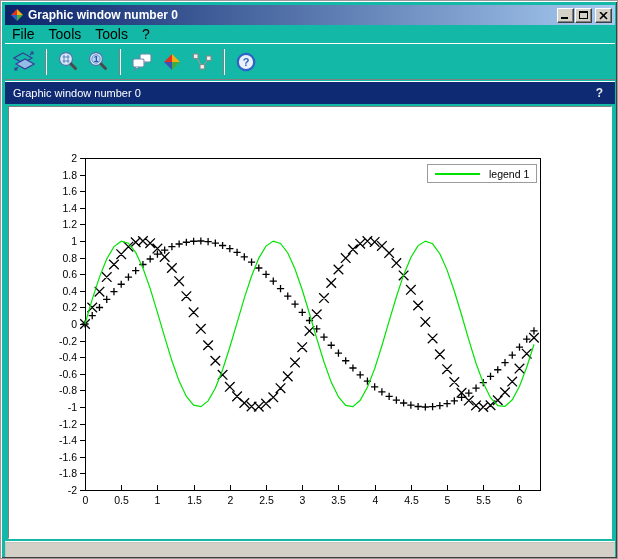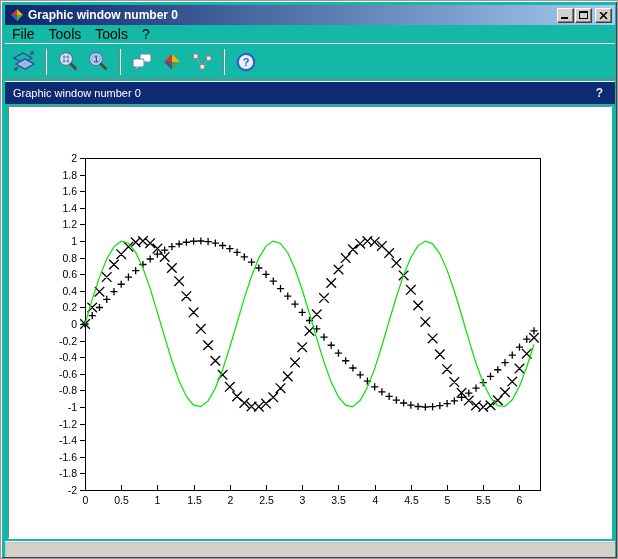--- a/index.html
+++ b/index.html
@@ -207,17 +207,21 @@
         <line x1="76" y1="350.5" x2="71" y2="350.5" stroke="#000" shape-rendering="crispEdges"></line>
         <text x="68" y="354" text-anchor="end" font-size="10.5" fill="#000">-1.6</text>
         <line x1="76" y1="366.5" x2="71" y2="366.5" stroke="#000" shape-rendering="crispEdges"></line>
         <text x="68" y="370" text-anchor="end" font-size="10.5" fill="#000">-1.8</text>
         <line x1="76" y1="383.5" x2="71" y2="383.5" stroke="#000" shape-rendering="crispEdges"></line>
         <text x="68" y="387" text-anchor="end" font-size="10.5" fill="#000">-2</text>
         <path d="M72.4 217H79.6M76 213.4V220.6M79.64153297682711 208.7H86.8415329768271M83.2415329768271 205.1V212.29999999999998M86.8830659536542 200.483H94.08306595365418M90.48306595365419 196.883V204.083M94.12459893048128 192.43200000000002H101.32459893048127M97.72459893048128 188.83200000000002V196.032M101.36613190730839 184.713H108.56613190730837M104.96613190730838 181.113V188.313M108.60766488413549 177.243H115.80766488413548M112.20766488413548 173.643V180.843M115.84919786096256 170.10500000000002H123.04919786096255M119.44919786096256 166.50500000000002V173.705M123.09073083778966 163.548H130.29073083778965M126.69073083778966 159.948V167.148M130.33226381461677 157.489H137.53226381461675M133.93226381461676 153.889V161.089M137.57379679144387 152.011H144.77379679144386M141.17379679144386 148.411V155.611M144.81532976827097 147.19699999999997H152.01532976827096M148.41532976827096 143.59699999999998V150.79699999999997M152.05686274509807 143.047H159.25686274509806M155.65686274509807 139.447V146.647M159.29839572192512 139.644H166.4983957219251M162.8983957219251 136.044V143.244M166.53992869875225 136.988H173.73992869875224M170.13992869875224 133.388V140.588M173.78146167557932 135.245H180.9814616755793M177.38146167557932 131.645V138.845M181.02299465240642 134.24900000000002H188.2229946524064M184.62299465240642 130.64900000000003V137.84900000000002M188.26452762923353 134H195.46452762923352M191.86452762923352 130.4V137.6M195.50606060606063 134.664H202.70606060606062M199.10606060606062 131.064V138.26399999999998M202.74759358288773 136.158H209.94759358288772M206.34759358288773 132.558V139.75799999999998M209.9891265597148 138.48200000000003H217.1891265597148M213.5891265597148 134.88200000000003V142.08200000000002M217.2306595365419 141.55300000000003H224.4306595365419M220.8306595365419 137.95300000000003V145.15300000000002M224.47219251336898 145.371H231.67219251336897M228.07219251336898 141.77100000000002V148.971M231.7137254901961 149.936H238.9137254901961M235.3137254901961 146.336V153.536M238.95525846702316 155.082H246.15525846702315M242.55525846702315 151.482V158.682M246.19679144385026 160.97500000000002H253.39679144385025M249.79679144385025 157.37500000000003V164.57500000000002M253.43832442067733 167.283H260.63832442067735M257.0383244206773 163.683V170.88299999999998M260.67985739750446 174.172H267.8798573975045M264.2798573975045 170.572V177.772M267.9213903743315 181.559H275.12139037433155M271.52139037433153 177.959V185.159M275.1629233511586 189.195H282.36292335115866M278.76292335115863 185.595V192.795M282.4044563279857 197.163H289.60445632798576M286.00445632798574 193.56300000000002V200.763M289.6459893048128 205.297H296.84598930481286M293.24598930481284 201.697V208.897M296.8875222816399 213.514H304.08752228163996M300.48752228163994 209.91400000000002V217.114M304.129055258467 221.814H311.32905525846706M307.72905525846704 218.214V225.414M311.3705882352941 230.114H318.57058823529417M314.97058823529414 226.514V233.714M318.6121212121212 238.248H325.81212121212127M322.21212121212125 234.648V241.84799999999998M325.85365418894827 246.133H333.0536541889483M329.4536541889483 242.53300000000002V249.733M333.0951871657754 253.769H340.2951871657755M336.69518716577545 250.169V257.369M340.3367201426025 260.99H347.5367201426025M343.9367201426025 257.39V264.59000000000003M347.5782531194296 267.796H354.7782531194296M351.1782531194296 264.19599999999997V271.396M354.8197860962567 274.104H362.0197860962567M358.4197860962567 270.50399999999996V277.704M362.0613190730838 279.831H369.2613190730838M365.6613190730838 276.231V283.43100000000004M369.3028520499108 284.894H376.50285204991087M372.90285204991085 281.294V288.494M376.5443850267379 289.376H383.744385026738M380.14438502673795 285.77599999999995V292.976M383.78591800356503 293.028H390.9859180035651M387.38591800356505 289.428V296.62800000000004M391.0274509803922 296.01599999999996H398.22745098039223M394.6274509803922 292.41599999999994V299.616M398.26898395721923 298.174H405.4689839572193M401.86898395721926 294.57399999999996V301.774M405.5105169340463 299.502H412.7105169340463M409.1105169340463 295.902V303.10200000000003M412.75204991087344 300H419.9520499108735M416.35204991087346 296.4V303.6M419.9935828877005 299.668H427.19358288770053M423.5935828877005 296.068V303.26800000000003M427.23511586452764 298.589H434.4351158645277M430.83511586452767 294.989V302.189M434.4766488413547 296.597H441.67664884135473M438.0766488413547 292.99699999999996V300.197M441.7181818181818 293.858H448.91818181818184M445.3181818181818 290.258V297.458M448.95971479500895 290.289H456.159714795009M452.559714795009 286.68899999999996V293.889M456.20124777183594 286.056H463.401247771836M459.80124777183596 282.45599999999996V289.656M463.4427807486631 281.159H470.64278074866314M467.0427807486631 277.55899999999997V284.759M470.6843137254902 275.598H477.88431372549024M474.2843137254902 271.998V279.19800000000004M477.92584670231724 269.373H485.1258467023173M481.52584670231727 265.77299999999997V272.973M485.1673796791444 262.733H492.36737967914445M488.7673796791444 259.133V266.333M492.40891265597145 255.59500000000003H499.6089126559715M496.00891265597147 251.99500000000003V259.19500000000005M499.6504456327986 248.042H506.85044563279865M503.25044563279863 244.442V251.642M506.89197860962565 240.15699999999998H514.0919786096257M510.4919786096257 236.557V243.75699999999998M514.1335115864528 232.106H521.3335115864528M517.7335115864528 228.506V235.706M521.3750445632799 223.889H528.5750445632799M524.9750445632799 220.28900000000002V227.489" stroke="#000000" fill="none" stroke-width="1.3"></path>
         <path d="M71.2 212.2L80.8 221.8M80.8 212.2L71.2 221.8M78.4415329768271 195.683L88.0415329768271 205.28300000000002M88.0415329768271 195.683L78.4415329768271 205.28300000000002M85.6830659536542 179.91299999999998L95.28306595365419 189.513M95.28306595365419 179.91299999999998L85.6830659536542 189.513M92.92459893048128 165.305L102.52459893048128 174.90500000000003M102.52459893048128 165.305L92.92459893048128 174.90500000000003M100.16613190730838 152.689L109.76613190730838 162.28900000000002M109.76613190730838 152.689L100.16613190730838 162.28900000000002M107.40766488413549 142.39699999999996L117.00766488413548 151.99699999999999M117.00766488413548 142.39699999999996L107.40766488413549 151.99699999999999M114.64919786096256 134.844L124.24919786096255 144.44400000000002M124.24919786096255 134.844L114.64919786096256 144.44400000000002M121.89073083778966 130.445L131.49073083778967 140.04500000000002M131.49073083778967 130.445L121.89073083778966 140.04500000000002M129.13226381461675 129.2L138.73226381461677 138.8M138.73226381461677 129.2L129.13226381461675 138.8M136.37379679144385 131.35799999999998L145.97379679144387 140.958M145.97379679144387 131.35799999999998L136.37379679144385 140.958M143.61532976827095 136.75300000000001L153.21532976827098 146.35300000000004M153.21532976827098 136.75300000000001L143.61532976827095 146.35300000000004M150.85686274509806 145.136L160.45686274509808 154.73600000000002M160.45686274509808 145.136L150.85686274509806 154.73600000000002M158.0983957219251 156.175L167.69839572192512 165.77500000000003M167.69839572192512 156.175L158.0983957219251 165.77500000000003M165.33992869875223 169.37199999999999L174.93992869875225 178.972M174.93992869875225 169.37199999999999L165.33992869875223 178.972M172.5814616755793 184.39499999999998L182.18146167557933 193.995M182.18146167557933 184.39499999999998L172.5814616755793 193.995M179.8229946524064 200.49699999999999L189.42299465240643 210.097M189.42299465240643 200.49699999999999L179.8229946524064 210.097M187.0645276292335 217.01399999999998L196.66452762923353 226.614M196.66452762923353 217.01399999999998L187.0645276292335 226.614M194.3060606060606 233.44799999999998L203.90606060606063 243.048M203.90606060606063 233.44799999999998L194.3060606060606 243.048M201.5475935828877 248.969L211.14759358288774 258.569M211.14759358288774 248.969L201.5475935828877 258.569M208.7891265597148 262.996L218.3891265597148 272.596M218.3891265597148 262.996L208.7891265597148 272.596M216.0306595365419 275.031L225.6306595365419 284.63100000000003M225.6306595365419 275.031L216.0306595365419 284.63100000000003M223.27219251336896 284.57599999999996L232.872192513369 294.176M232.872192513369 284.57599999999996L223.27219251336896 294.176M230.5137254901961 291.21599999999995L240.11372549019612 300.816M240.11372549019612 291.21599999999995L230.5137254901961 300.816M237.75525846702314 294.702L247.35525846702316 304.302M247.35525846702316 294.702L237.75525846702314 304.302M244.99679144385024 294.868L254.59679144385026 304.468M254.59679144385026 294.868L244.99679144385024 304.468M252.23832442067732 291.79699999999997L261.83832442067734 301.397M261.83832442067734 291.79699999999997L252.23832442067732 301.397M259.4798573975045 285.489L269.0798573975045 295.089M269.0798573975045 285.489L259.4798573975045 295.089M266.7213903743315 276.359L276.32139037433154 285.959M276.32139037433154 276.359L266.7213903743315 285.959M273.9629233511586 264.573L283.56292335115864 274.173M283.56292335115864 264.573L273.9629233511586 274.173M281.2044563279857 250.79500000000002L290.80445632798575 260.39500000000004M290.80445632798575 250.79500000000002L281.2044563279857 260.39500000000004M288.4459893048128 235.35699999999997L298.04598930481285 244.957M298.04598930481285 235.35699999999997L288.4459893048128 244.957M295.68752228163993 219.089L305.28752228163995 228.68900000000002M305.28752228163995 219.089L295.68752228163993 228.68900000000002M302.92905525846703 202.48899999999998L312.52905525846705 212.089M312.52905525846705 202.48899999999998L302.92905525846703 212.089M310.17058823529413 186.304L319.77058823529416 195.90400000000002M319.77058823529416 186.304L310.17058823529413 195.90400000000002M317.41212121212124 171.198L327.01212121212126 180.79800000000003M327.01212121212126 171.198L317.41212121212124 180.79800000000003M324.6536541889483 157.66899999999998L334.2536541889483 167.269M334.2536541889483 157.66899999999998L324.6536541889483 167.269M331.89518716577544 146.29799999999997L341.49518716577546 155.898M341.49518716577546 146.29799999999997L331.89518716577544 155.898M339.1367201426025 137.583L348.7367201426025 147.18300000000002M348.7367201426025 137.583L339.1367201426025 147.18300000000002M346.3782531194296 131.856L355.9782531194296 141.45600000000002M355.9782531194296 131.856L346.3782531194296 141.45600000000002M353.6197860962567 129.283L363.2197860962567 138.883M363.2197860962567 129.283L353.6197860962567 138.883M360.8613190730838 130.113L370.4613190730838 139.71300000000002M370.4613190730838 130.113L360.8613190730838 139.71300000000002M368.10285204991084 134.097L377.70285204991086 143.69700000000003M377.70285204991086 134.097L368.10285204991084 143.69700000000003M375.34438502673794 141.23499999999999L384.94438502673796 150.835M384.94438502673796 141.23499999999999L375.34438502673794 150.835M382.58591800356504 151.278L392.18591800356506 160.87800000000001M392.18591800356506 151.278L382.58591800356504 160.87800000000001M389.8274509803922 163.64499999999998L399.4274509803922 173.245M399.4274509803922 163.64499999999998L389.8274509803922 173.245M397.06898395721925 178.004L406.66898395721927 187.604M406.66898395721927 178.004L397.06898395721925 187.604M404.3105169340463 193.691L413.9105169340463 203.29100000000003M413.9105169340463 193.691L404.3105169340463 203.29100000000003M411.55204991087345 210.125L421.1520499108735 219.72500000000002M421.1520499108735 210.125L411.55204991087345 219.72500000000002M418.7935828877005 226.642L428.3935828877005 236.24200000000002M428.3935828877005 226.642L418.7935828877005 236.24200000000002M426.03511586452765 242.578L435.6351158645277 252.17800000000003M435.6351158645277 242.578L426.03511586452765 252.17800000000003M433.2766488413547 257.352L442.8766488413547 266.952M442.8766488413547 257.352L433.2766488413547 266.952M440.5181818181818 270.3L450.1181818181818 279.90000000000003M450.1181818181818 270.3L440.5181818181818 279.90000000000003M447.75971479500896 280.924L457.359714795009 290.524M457.359714795009 280.924L447.75971479500896 290.524M455.00124777183595 288.809L464.601247771836 298.40900000000005M464.601247771836 288.809L455.00124777183595 298.40900000000005M462.2427807486631 293.623L471.84278074866313 303.223M471.84278074866313 293.623L462.2427807486631 303.223M469.4843137254902 295.2L479.08431372549023 304.8M479.08431372549023 295.2L469.4843137254902 304.8M476.72584670231726 293.457L486.3258467023173 303.057M486.3258467023173 293.457L476.72584670231726 303.057M483.9673796791444 288.477L493.56737967914444 298.077M493.56737967914444 288.477L483.9673796791444 298.077M491.20891265597146 280.426L500.8089126559715 290.026M500.8089126559715 280.426L491.20891265597146 290.026M498.4504456327986 269.80199999999996L508.05044563279864 279.402M508.05044563279864 269.80199999999996L498.4504456327986 279.402M505.69197860962566 256.771L515.2919786096256 266.37100000000004M515.2919786096256 256.771L505.69197860962566 266.37100000000004M512.9335115864528 241.914L522.5335115864527 251.514M522.5335115864527 241.914L512.9335115864528 251.514M520.1750445632799 225.97799999999998L529.7750445632798 235.578M529.7750445632798 225.97799999999998L520.1750445632799 235.578" stroke="#000000" fill="none" stroke-width="1.3"></path>
         <polyline points="76.0,217.0 83.2,192.4 90.5,170.1 97.7,152.0 105.0,139.6 112.2,134.2 119.4,136.2 126.7,145.4 133.9,161.0 141.2,181.6 148.4,205.3 155.7,230.1 162.9,253.8 170.1,274.1 177.4,289.4 184.6,298.2 191.9,299.7 199.1,293.9 206.3,281.2 213.6,262.7 220.8,240.2 228.1,215.6 235.3,191.1 242.6,169.0 249.8,151.1 257.0,139.1 264.3,134.1 271.5,136.5 278.8,146.0 286.0,162.0 293.2,182.8 300.5,206.7 307.7,231.4 315.0,255.0 322.2,275.1 329.5,290.0 336.7,298.4 343.9,299.6 351.2,293.3 358.4,280.2 365.7,261.6 372.9,238.8 380.1,214.2 387.4,189.8 394.6,167.9 401.9,150.4 409.1,138.6 416.4,134.1 423.6,136.8 430.8,146.7 438.1,163.1 445.3,184.0 452.6,208.0 459.8,232.9 467.0,256.2 474.3,276.1 481.5,290.7 488.8,298.7 496.0,299.4 503.3,292.8 510.5,279.3 517.7,260.3 525.0,237.5" fill="none" stroke="#00e300" stroke-width="1.2"></polyline>
       </svg>
+    <div class="legend">
+      <span class="lline" id="legend-line" style="background: rgb(0, 227, 0);"></span>
+      <span class="llabel">legend 1</span>
+    </div>
   </div>
 
   <div class="statusbar"></div>
 
 </div>
 
 </body></html>

